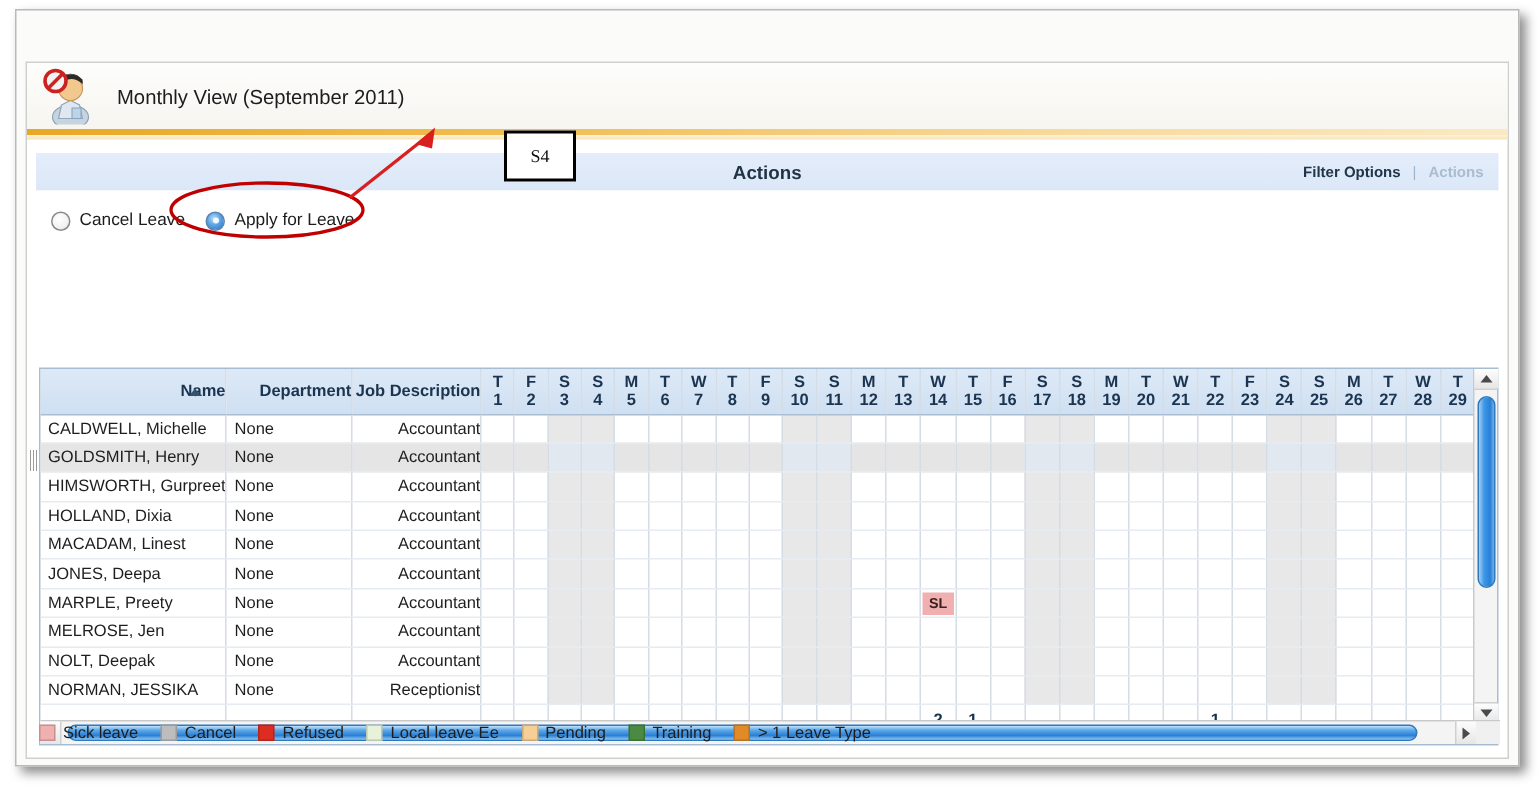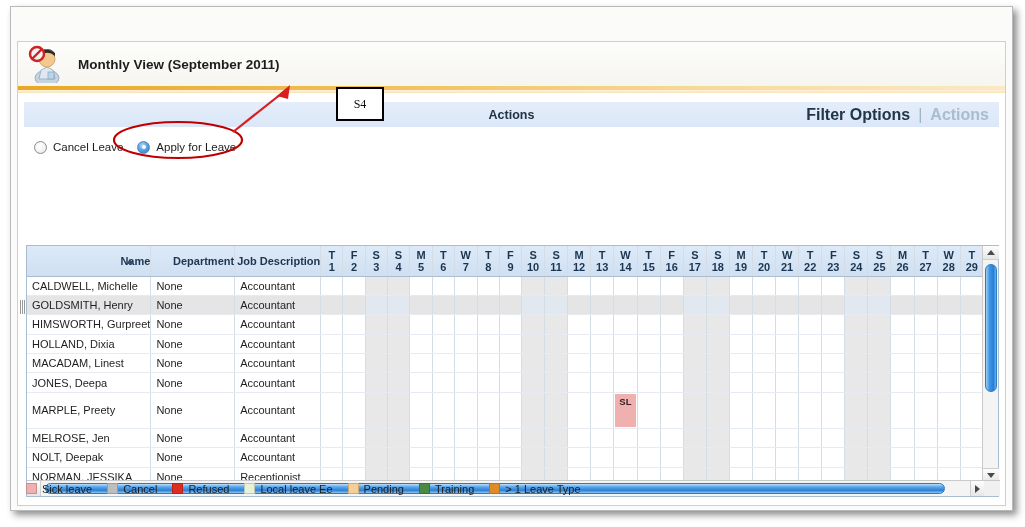--- a/index.html
+++ b/index.html
@@ -57,21 +57,21 @@
   
   .page-header {
     position: relative;
     height: 44px;
     background: linear-gradient(to bottom, #fdfdfb 0%, #f6f5f0 100%);
     display: flex; align-items: center;
     padding-left: 10px;
   }
   .header-icon { width: 38px; height: 38px; position: relative; flex: 0 0 38px; }
   .page-title {
-    font-size: 13.5px; font-weight: bold; color: #1d1d1d;
+    font-size: 13.5px; font-weight: normal; color: #1d1d1d;
     margin-left: 12px; white-space: nowrap;
   }
   .gold-rule {
     height: 4px;
     background: linear-gradient(to right, #e9a824 0%, #f0bb4e 30%, #f7d99a 70%, #fbe9c4 100%);
   }
   .gold-rule-b { height: 3px; background: linear-gradient(to bottom,#fdf3dd,#f6e3b6); }
 
   
   .actions-band {
@@ -81,21 +81,21 @@
     background: linear-gradient(to bottom, #e4edfa 0%, #dbe7f8 100%);
     border-top: 1px solid #ffffff;
     display: flex; align-items: center; justify-content: center;
   }
   .actions-band-title {
     font-size: 12.5px; font-weight: bold; color: #234;
   }
   .band-links {
     position: absolute; right: 10px; top: 0; height: 26px;
     display: flex; align-items: center; gap: 8px;
-    font-size: 16px; font-weight: bold; margin-left: 12px;
+    font-size: 10px; font-weight: bold; margin-left: 12px;
   }
   .link-active { color: #22364a; }
   .link-sep { color: #9fb4ca; font-weight: normal; }
   .link-dim { color: #a9bcd0; }
 
   
   .radio-row {
     position: relative;
     height: 40px;
     margin: 0 6px;
@@ -182,32 +182,32 @@
   }
   .dayhdr { display: flex; flex-direction: column; align-items: center; justify-content: center; line-height: 12px; }
 
   table.grid tbody td { height: 19.4px; vertical-align: middle; }
   .cellpad { padding-left: 5px; white-space: nowrap; overflow: hidden; }
   tr.alt td { background: #e5e5e5; }
   td.weekend { background: #e8e8e8; }
   tr.alt td.weekend { background: #e2e8ef; }
 
   
-  td.c-job, th.col-job { border-right: 1px solid #4a4a4a; }
+  td.c-job, th.col-job { border-right: 1px solid #4a4a4a; text-align: right; }
 
   .chip-sl {
     display: block;
     margin: 1px 1px;
     background: #f0b0b0;
     color: #3a2020;
     font-size: 9.5px;
     font-weight: bold;
     text-align: center;
     line-height: 15px;
-    height: 33px;
+    height: 15px;
   }
 
   tr.totals td {
     height: 21px;
     background: #ffffff;
     border-top: 1px solid #b9c7d6;
     text-align: center;
     font-weight: bold;
     font-size: 11px;
     color: #16314d;

